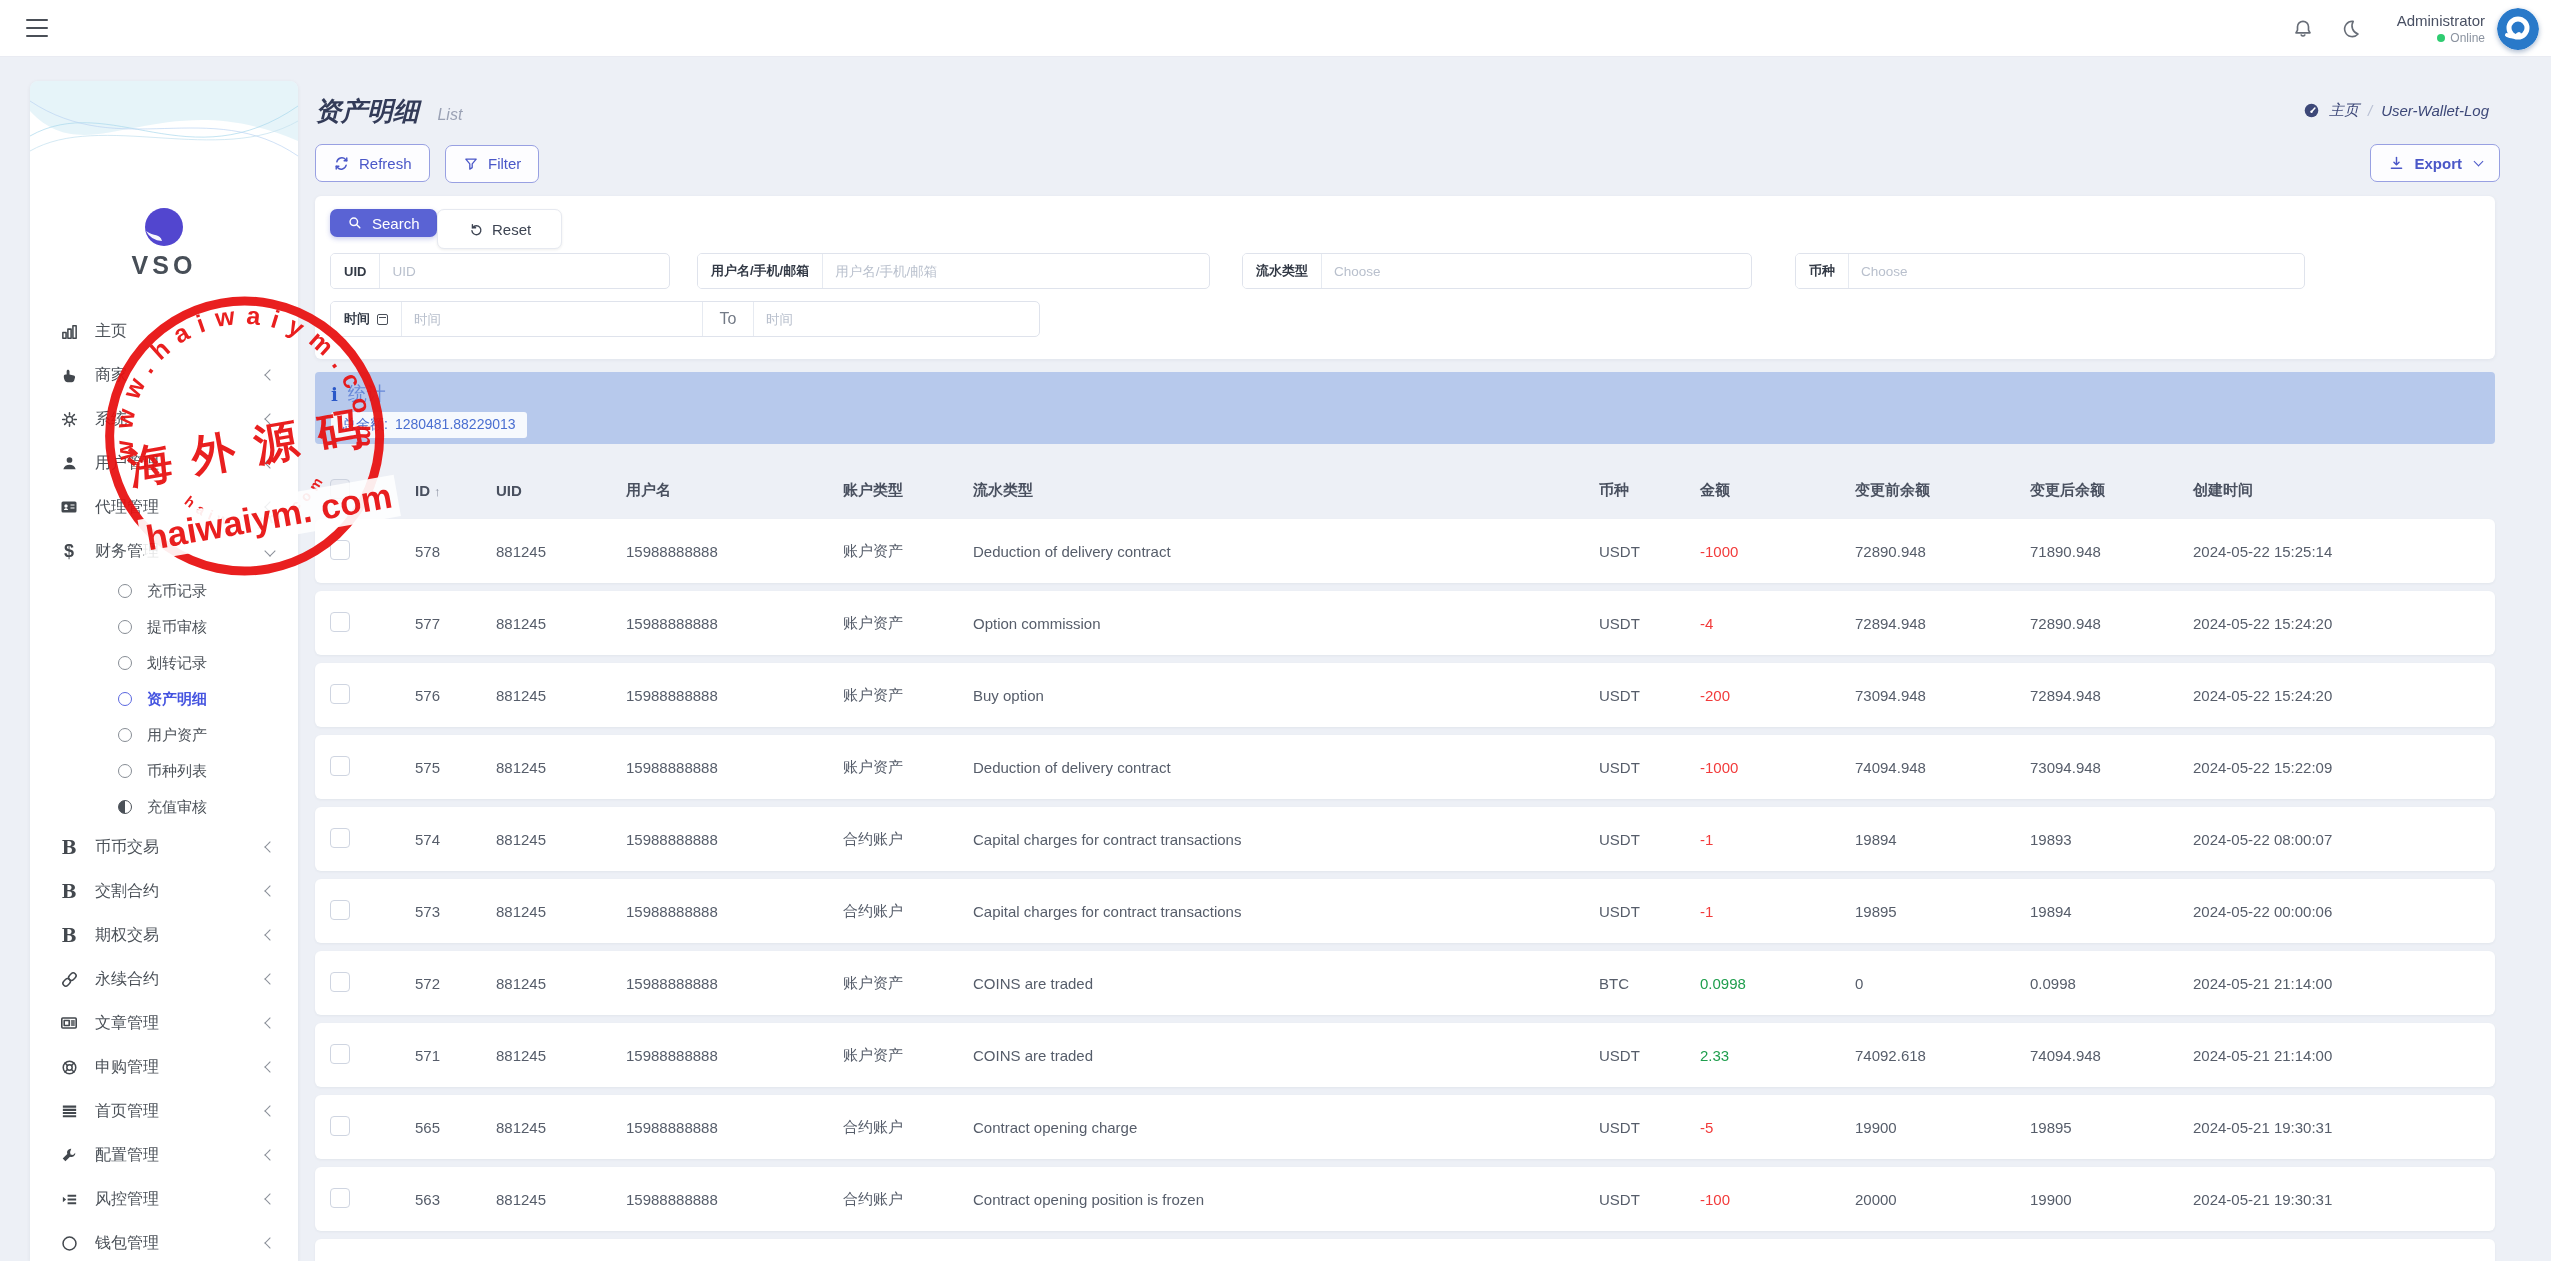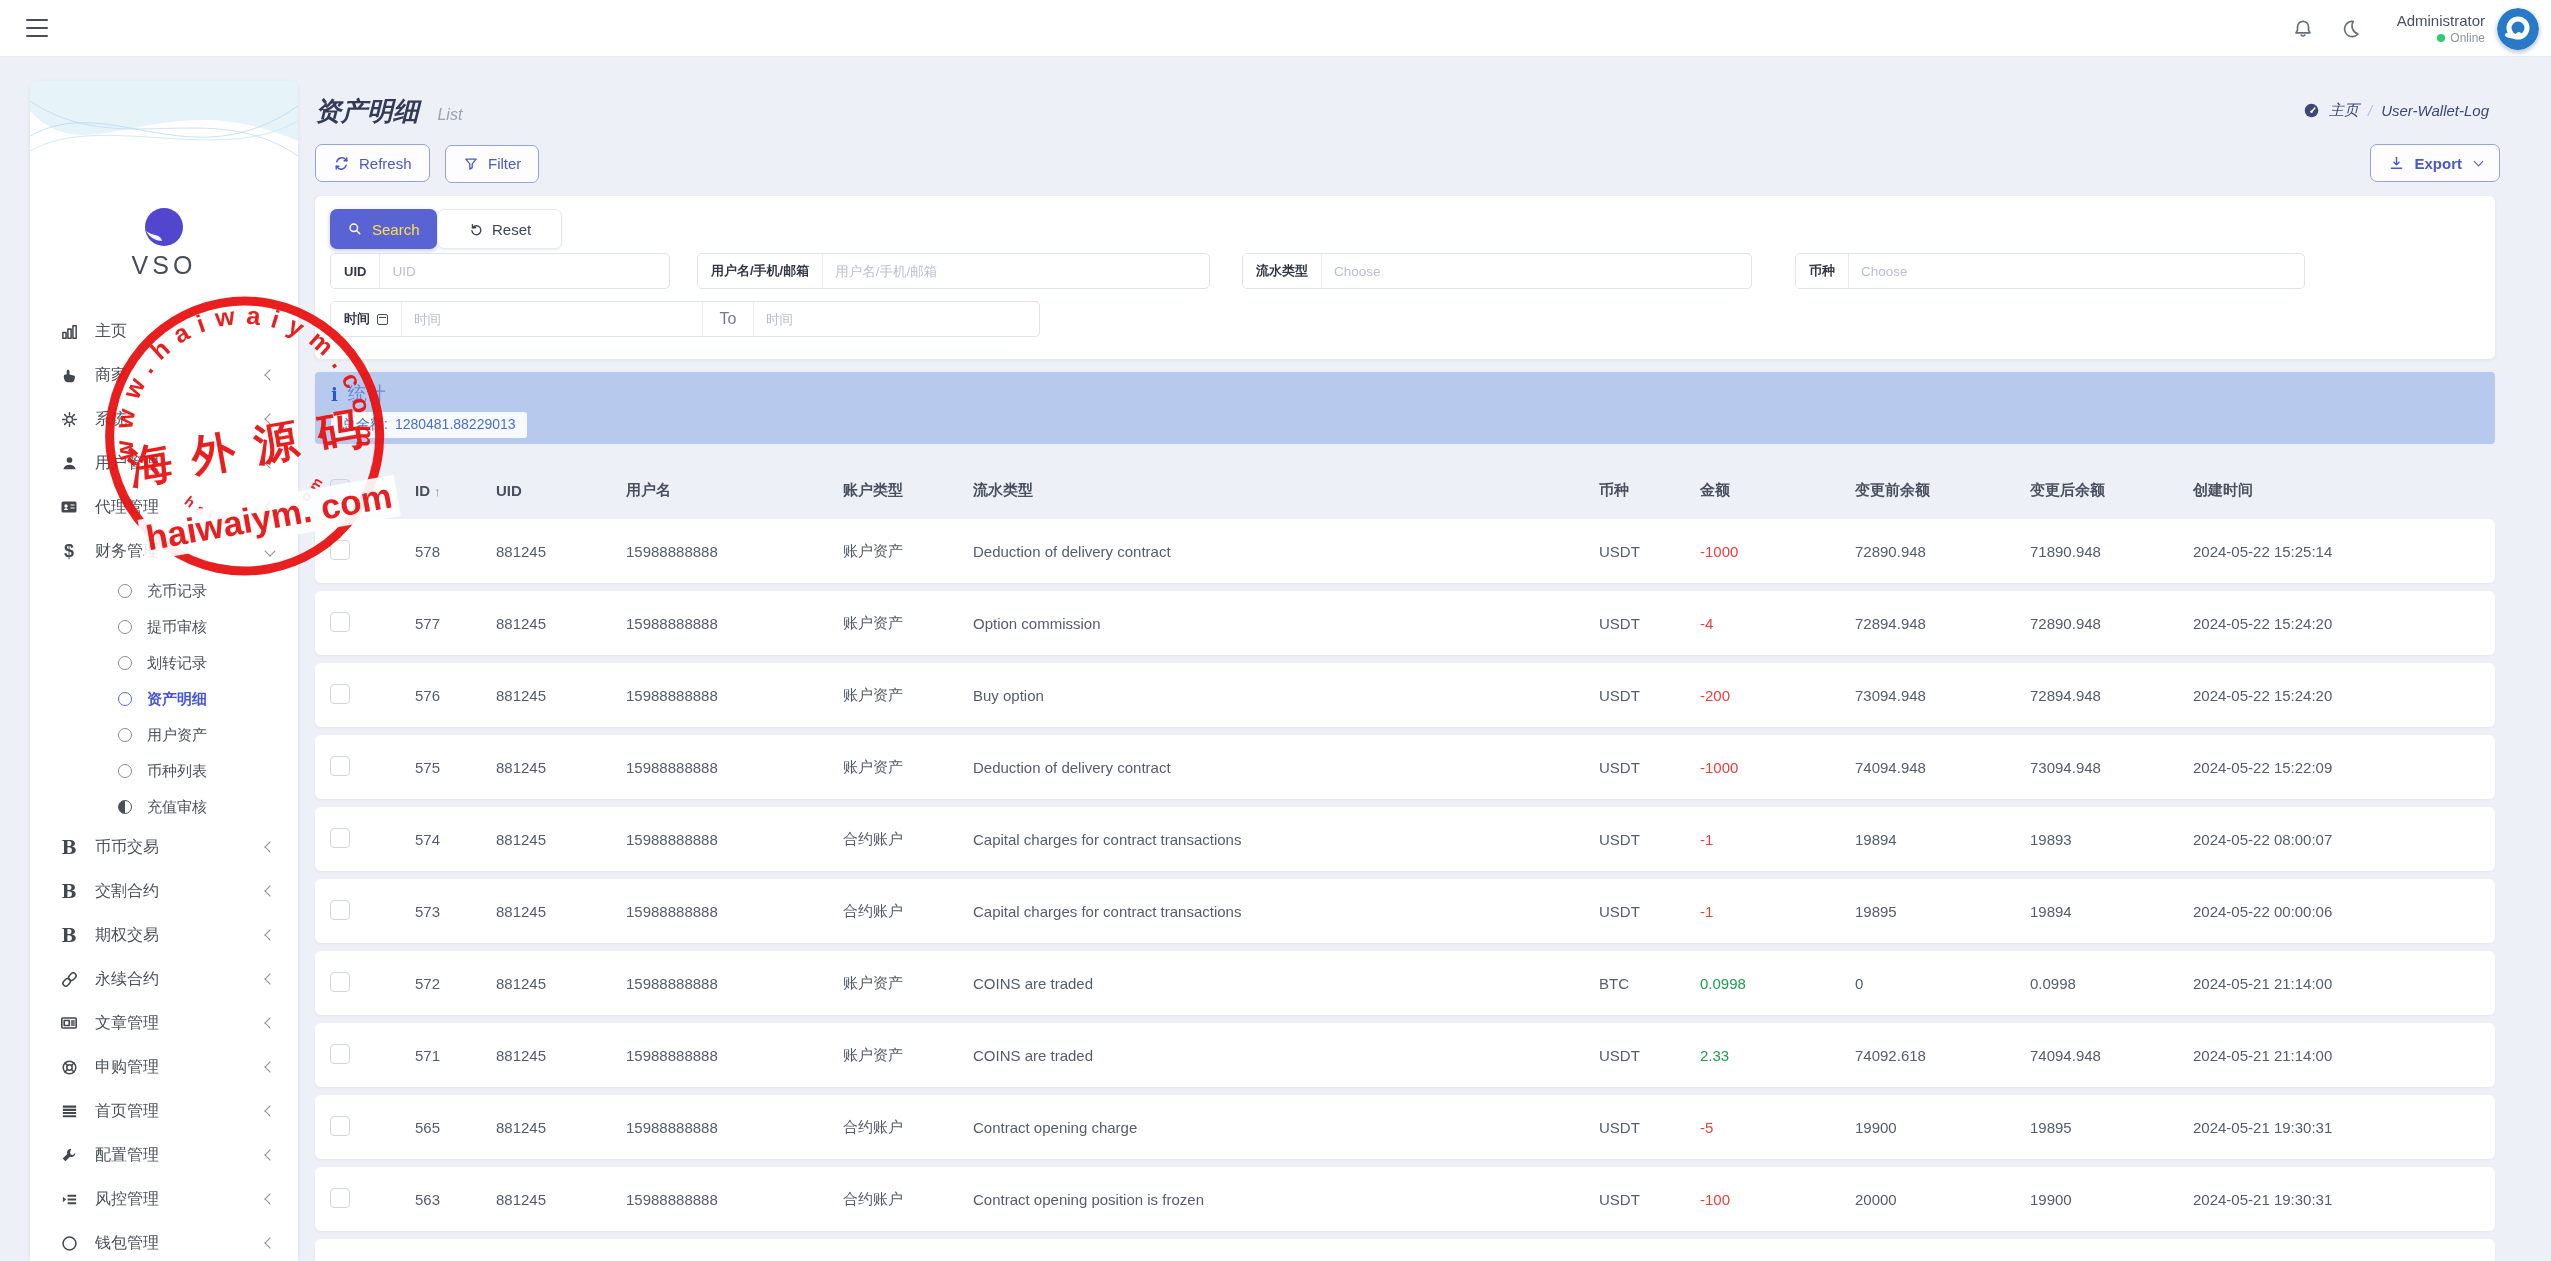--- a/index.html
+++ b/index.html
@@ -21,21 +21,21 @@
   .user-meta { text-align:right; margin-right:12px; margin-left:10px; }
   .user-name { font-size:15px; color:#495063; }
   .user-status { font-size:12px; color:#8b93a0; display:flex; align-items:center; justify-content:flex-end; gap:5px; margin-top:2px; }
   .dot { width:8px; height:8px; border-radius:50%; background:#2fcc71; display:inline-block; }
   .avatar { width:42px; height:42px; border-radius:50%; overflow:hidden; box-shadow:0 2px 5px rgba(20,60,120,.35); cursor:pointer; }
 
   
   .sidebar { position:absolute; left:30px; top:81px; width:268px; height:1180px; background:#fff; border-radius:8px 8px 0 0; box-shadow:0 1px 4px rgba(31,45,61,.07); z-index:10; }
   .waves { position:absolute; left:0; top:0; width:268px; height:118px; overflow:hidden; border-radius:8px 8px 0 0; }
   .brand-logo { position:absolute; top:126px; left:50%; transform:translateX(-50%); }
-  .brand-name { position:absolute; top:170px; width:100%; text-align:center; font-size:25px; letter-spacing:4px; color:#474e57; font-weight:400; }
+  .brand-name { position:absolute; top:170px; width:100%; text-align:center; font-size:25px; letter-spacing:4px; color:#474e57; font-weight:700; }
   .menu { position:absolute; top:228px; left:0; right:0; }
   .mi { height:44px; display:flex; align-items:center; padding:0 24px 0 26px; cursor:pointer; color:#4b5158; }
   .mi-icon { width:26px; display:flex; justify-content:center; align-items:center; color:#43484e; }
   .mi-icon .tglyph { font-weight:bold; font-size:18px; }
   .mi-icon .serifB { font-family:"DejaVu Serif","Liberation Serif",serif; font-weight:bold; font-size:18px; }
   .mi-label { margin-left:13px; font-size:16px; }
   .mi .chev { margin-left:auto; }
   .chev { display:inline-block; width:8px; height:8px; border-left:1.8px solid #8a8f98; border-bottom:1.8px solid #8a8f98; }
   .chev.left { transform:rotate(45deg); }
   .chev.down { transform:rotate(-45deg); }
@@ -53,21 +53,21 @@
   .crumbs { position:absolute; right:31px; top:7px; display:flex; align-items:center; gap:9px; font-size:15px; color:#3d4878; }
   .crumbs a { color:#3d4878; text-decoration:none; cursor:pointer; }
   .crumbs .sep { color:#b9c0d4; }
 
   .toolbar-row { position:relative; margin-top:10px; height:38px; }
   .btn-outline { height:38px; border:1px solid #98a0e2; border-radius:7px; background:#fdfdff; color:#4a57c8; font-size:15px; display:inline-flex; align-items:center; gap:9px; padding:0 17px; cursor:pointer; margin-right:11px; font-family:inherit; }
   .export-btn { position:absolute; right:20px; top:0; margin:0;font-weight:bold; }
   .export-btn .chev { border-color:#4a57c8; width:7px; height:7px; margin-left:4px; margin-top:-3px; }
 
   .search-card { margin-top:14px; width:2180px; height:163px; position:relative; background:#fff; border-radius:6px; box-shadow:0 1px 4px rgba(20,30,60,.06); }
-  .search-btn { position:absolute; left:15px; top:13px; height:40px; padding:0 17px; background:#5a63d4; border:none; border-radius:7px; color:#fde047; font-size:15px; display:inline-flex; align-items:center; gap:9px; cursor:pointer; box-shadow:0 2px 5px rgba(80,90,200,.3); font-family:inherit; }
+  .search-btn { position:absolute; left:15px; top:13px; height:28px; padding:0 17px; background:#5a63d4; border:none; border-radius:7px; color:#ffffff; font-size:15px; display:inline-flex; align-items:center; gap:9px; cursor:pointer; box-shadow:0 2px 5px rgba(80,90,200,.3); font-family:inherit; }
   .reset-btn { position:absolute; left:122px; top:13px; height:40px; padding:0 30px; background:#fff; border:1px solid #e6e9f0; border-radius:7px; color:#3d4452; font-size:15px; display:inline-flex; align-items:center; gap:8px; cursor:pointer; box-shadow:0 1px 3px rgba(0,0,0,.07); font-family:inherit; }
   .reset-glyph { font-size:17px; line-height:1; color:#3d4452; }
   .ig { position:absolute; display:flex; height:36px; border:1px solid #dfe3ec; border-radius:5px; background:#fff; overflow:hidden; align-items:stretch; }
   .ig-label { display:flex; align-items:center; gap:7px; padding:0 13px; font-size:13px; font-weight:bold; color:#323945; border-right:1px solid #e6eaf1; white-space:nowrap; background:#fff; }
   .ig input { border:none; outline:none; flex:1; padding:0 12px; font-size:13.5px; color:#444; min-width:0; background:transparent; font-family:inherit; }
   .ig input::placeholder { color:#b9c0cd; }
   .to-sep { display:flex; align-items:center; justify-content:center; width:52px; border-left:1px solid #e6eaf1; border-right:1px solid #e6eaf1; color:#737a86; font-size:16px; flex:none; }
   .cal-box { width:11px; height:11px; border:1.5px solid #4a4f58; border-radius:2px; position:relative; display:inline-block; }
   .cal-box::before { content:""; position:absolute; left:1px; right:1px; top:2px; height:1.5px; background:#4a4f58; }
 

